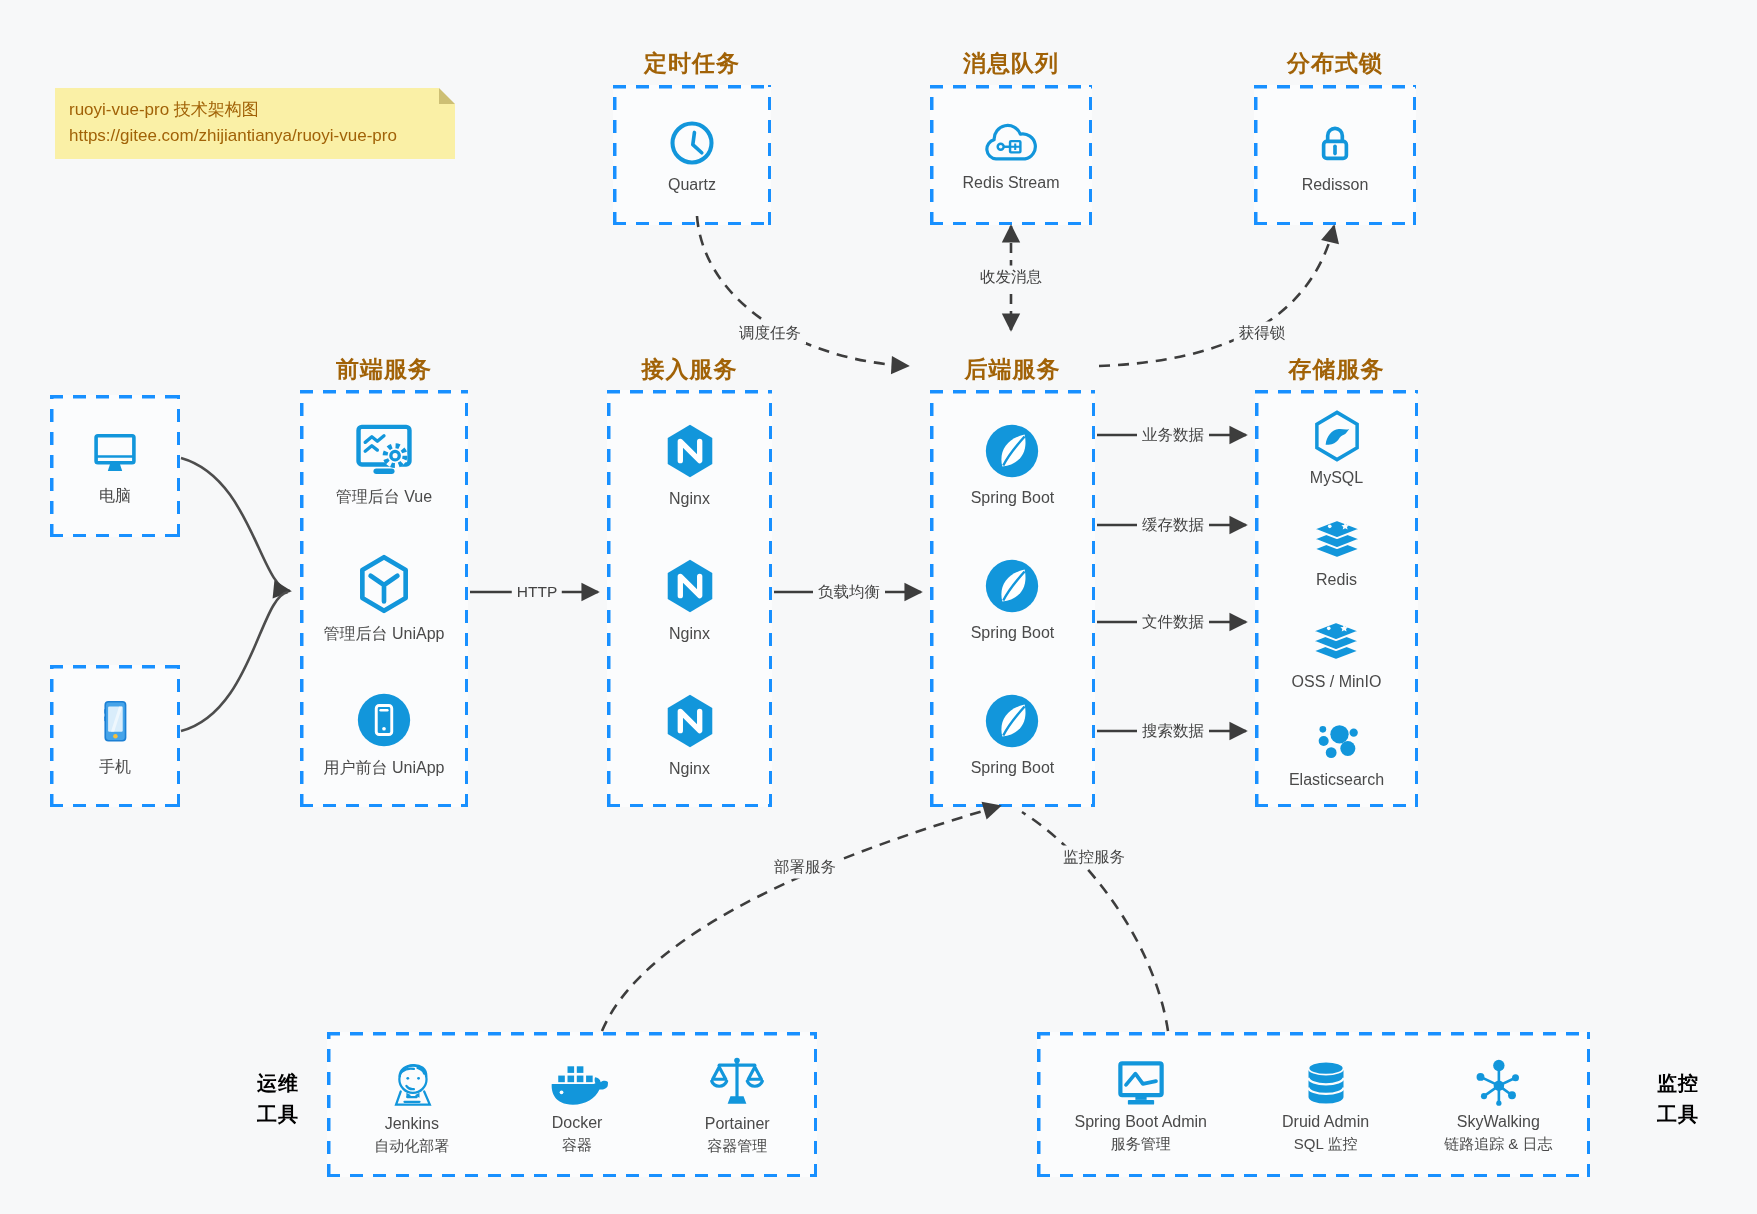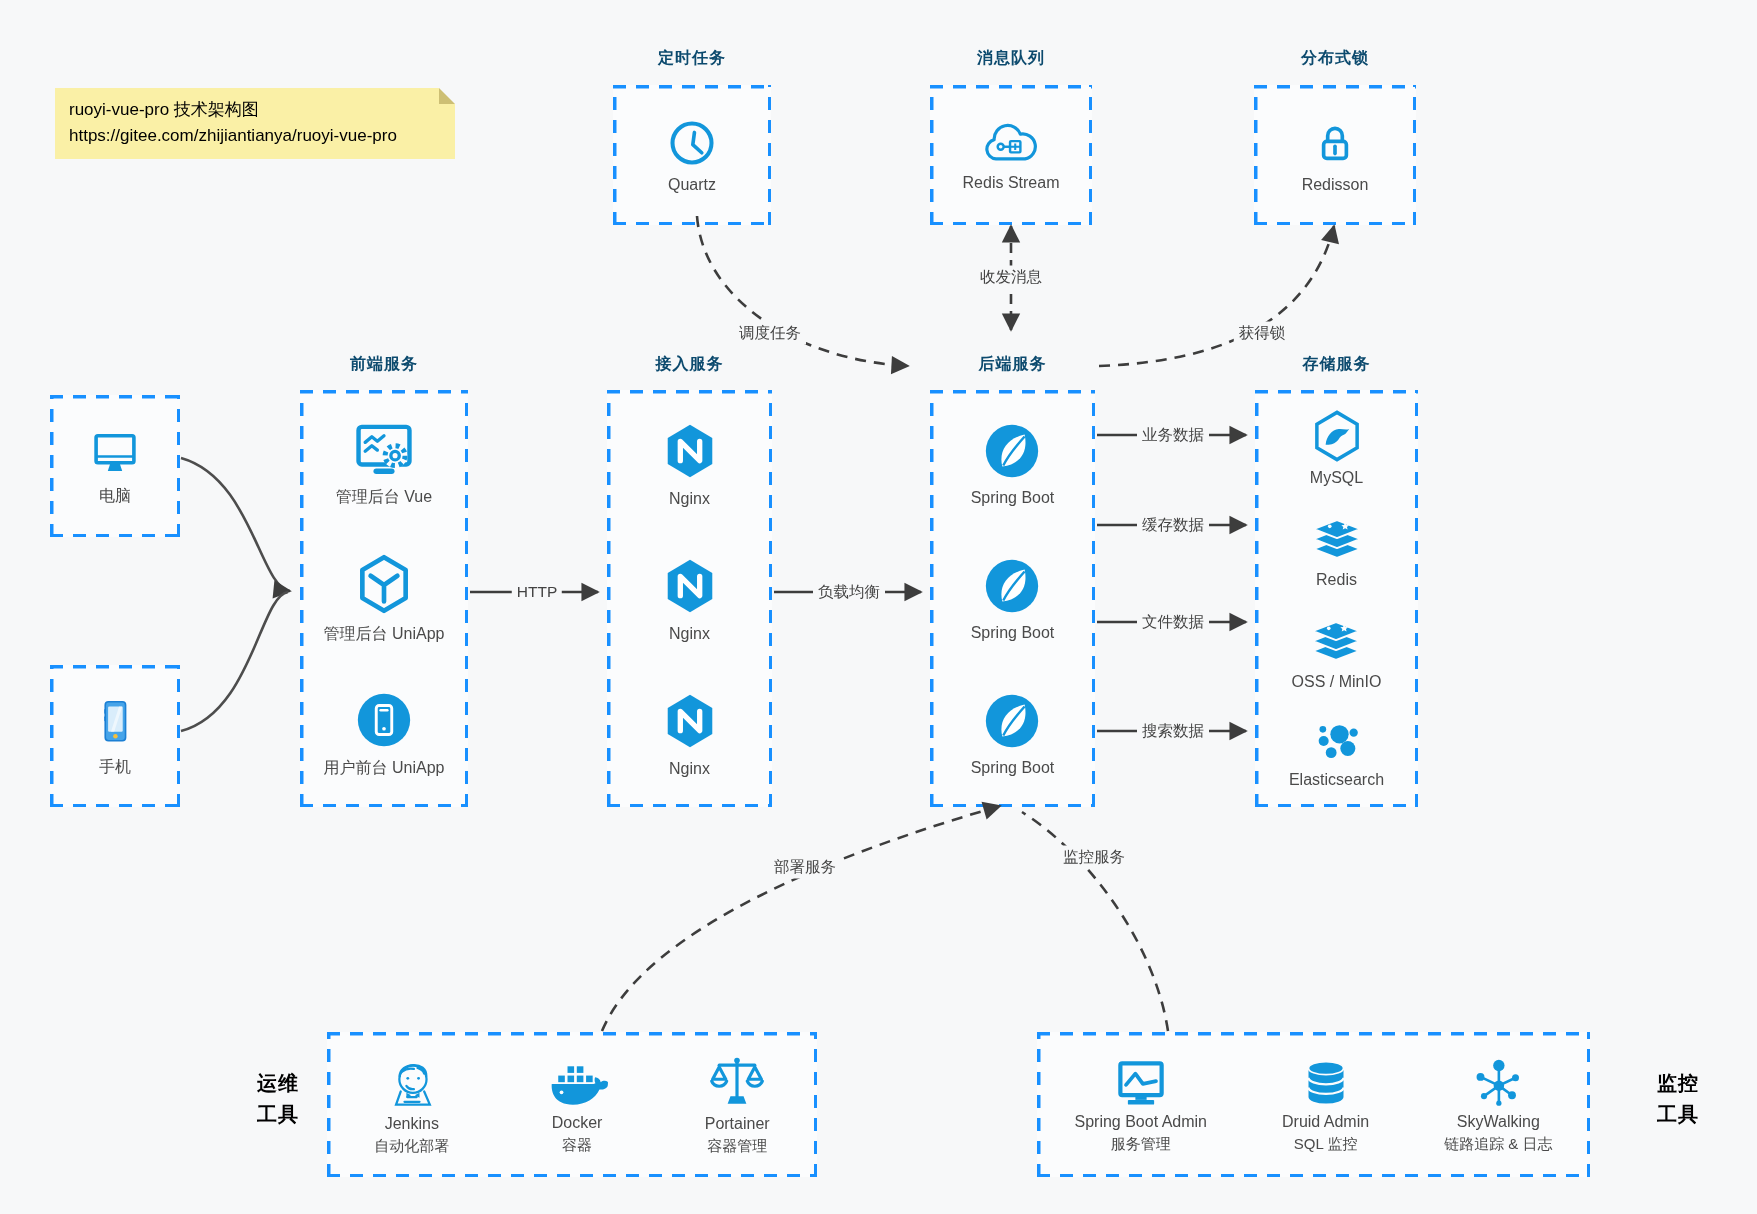--- a/index.html
+++ b/index.html
@@ -8,35 +8,35 @@
   
   .dbox{position:absolute;background-color:#fbfcfd;
     background-image:
       repeating-linear-gradient(90deg,#1890ff 0 13px,transparent 13px 23px),
       repeating-linear-gradient(90deg,#1890ff 0 13px,transparent 13px 23px),
       repeating-linear-gradient(0deg,#1890ff 0 13px,transparent 13px 23px),
       repeating-linear-gradient(0deg,#1890ff 0 13px,transparent 13px 23px);
     background-size:100% 3.5px,100% 3.5px,3.5px 100%,3.5px 100%;
     background-position:0 0,0 100%,0 0,100% 0;
     background-repeat:no-repeat;}
-  .gtitle{position:absolute;color:#0c4a6e;font-weight:bold;font-size:16px;
+  .gtitle{position:absolute;color:#a16207;font-weight:bold;font-size:23px;
           text-align:center;letter-spacing:1px;z-index:3;}
   .side-title{position:absolute;color:#000000;font-weight:bold;font-size:20px;
           line-height:1.55;text-align:center;letter-spacing:1px;z-index:3;}
   .col{display:flex;flex-direction:column;justify-content:space-around;align-items:center;padding:6px 0;}
   .row{display:flex;flex-direction:row;justify-content:space-around;align-items:center;}
   .cell{display:flex;flex-direction:column;align-items:center;gap:7px;}
   .vlabel{font-size:16px;color:#4a4a4a;white-space:nowrap;}
   .bname{font-size:16px;color:#4a4a4a;white-space:nowrap;text-align:center;}
   .bdesc{font-size:15px;color:#4a4a4a;white-space:nowrap;text-align:left;margin-top:2px;}
   .chip{position:absolute;transform:translate(-50%,-50%);background:#f7f8f9;
         padding:1px 5px;font-size:15.5px;color:#434343;white-space:nowrap;z-index:5;}
   .edges{position:absolute;left:0;top:0;z-index:4;pointer-events:none;}
   .note{position:absolute;left:55px;top:88px;width:372px;background:#faf0a6;
-        padding:9px 14px;font-size:17px;line-height:1.55;color:#000000;z-index:3;}
+        padding:9px 14px;font-size:17px;line-height:1.55;color:#a16207;z-index:3;}
   .note::after{content:"";position:absolute;top:0;right:0;width:0;height:0;
         border-top:16px solid #f7f8f9;border-left:16px solid #cdbf74;}
   .icon{display:block;}
 </style>
 </head>
 <body>
 
 <div class="canvas">
 
   <div class="note">

